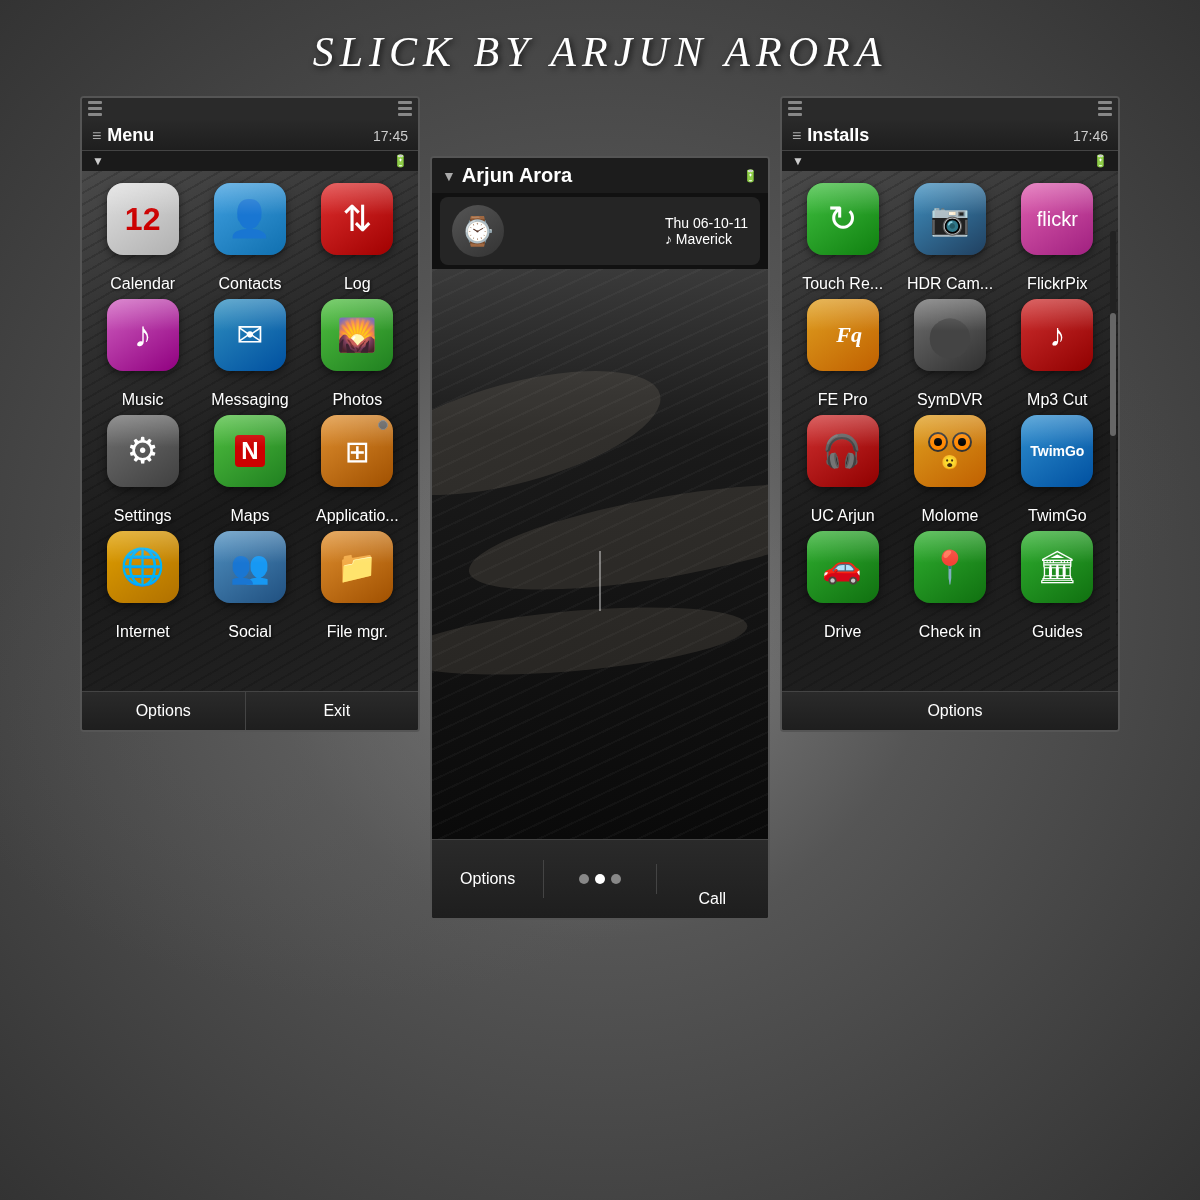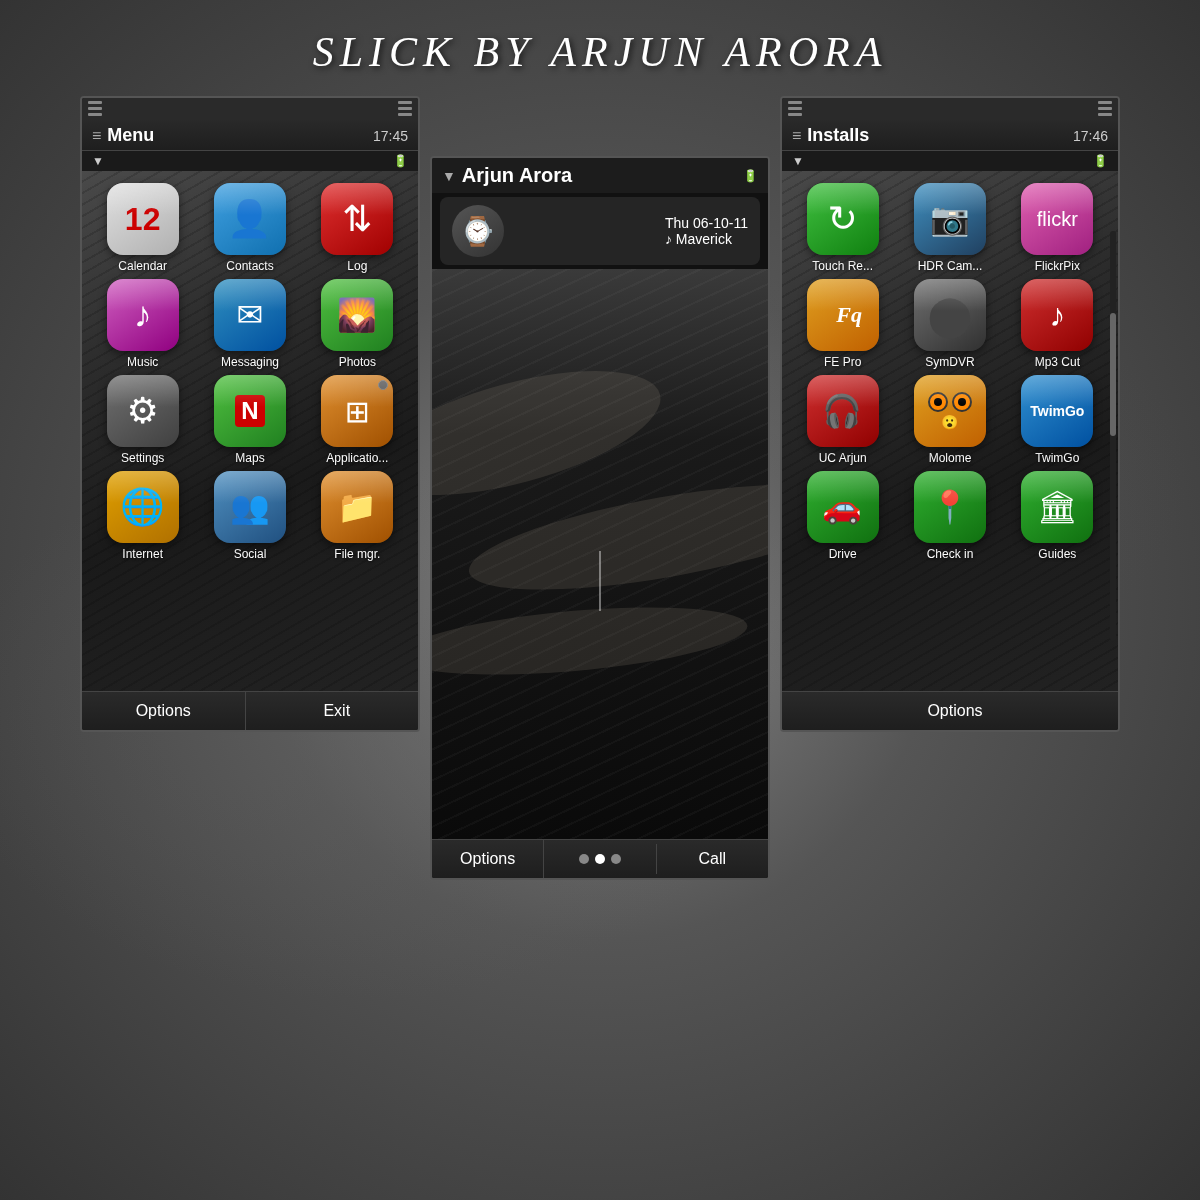--- a/index.html
+++ b/index.html
@@ -118,21 +118,21 @@
       gap: 6px;
       padding: 12px 10px;
       position: relative;
       z-index: 2;
     }
 
     .app-item {
       display: flex;
       flex-direction: column;
       align-items: center;
-      gap: 4px;
+      gap: 20px;
       cursor: pointer;
     }
 
     .app-icon {
       width: 72px;
       height: 72px;
       border-radius: 16px;
       display: flex;
       align-items: center;
       justify-content: center;
@@ -146,21 +146,21 @@
       content: '';
       position: absolute;
       top: 0; left: 0; right: 0;
       height: 45%;
       background: linear-gradient(180deg, rgba(255,255,255,0.25) 0%, transparent 100%);
       border-radius: 16px 16px 0 0;
     }
 
     .app-label {
       color: white;
-      font-size: 12px;
+      font-size: 16px;
       text-align: center;
       text-shadow: 1px 1px 3px rgba(0,0,0,0.8);
     }
 
     
     .icon-calendar { background: linear-gradient(145deg, #e0e0e0 0%, #b0b0b0 100%); color: #d00; }
     .icon-contacts { background: linear-gradient(145deg, #40a0e0 0%, #1070b0 100%); color: white; }
     .icon-log { background: linear-gradient(145deg, #e03030 0%, #a00000 100%); color: white; }
     .icon-music { background: linear-gradient(145deg, #d060c0 0%, #900080 100%); color: white; }
     .icon-messaging { background: linear-gradient(145deg, #3090c0 0%, #0050a0 100%); color: white; }
@@ -309,21 +309,21 @@
     .middle-footer-btn {
       flex: 1;
       color: white;
       font-size: 16px;
       text-align: center;
       padding: 10px 0;
       cursor: pointer;
       border-right: 1px solid #444;
     }
 
-    .middle-footer-btn:last-child { border-right: none; }
+    .middle-footer-btn:last-child { border-right: none; margin-top: 40px; }
 
     .dots-container {
       flex: 1;
       display: flex;
       justify-content: center;
       gap: 6px;
       align-items: center;
       padding: 10px 0;
       border-right: 1px solid #444;
     }

